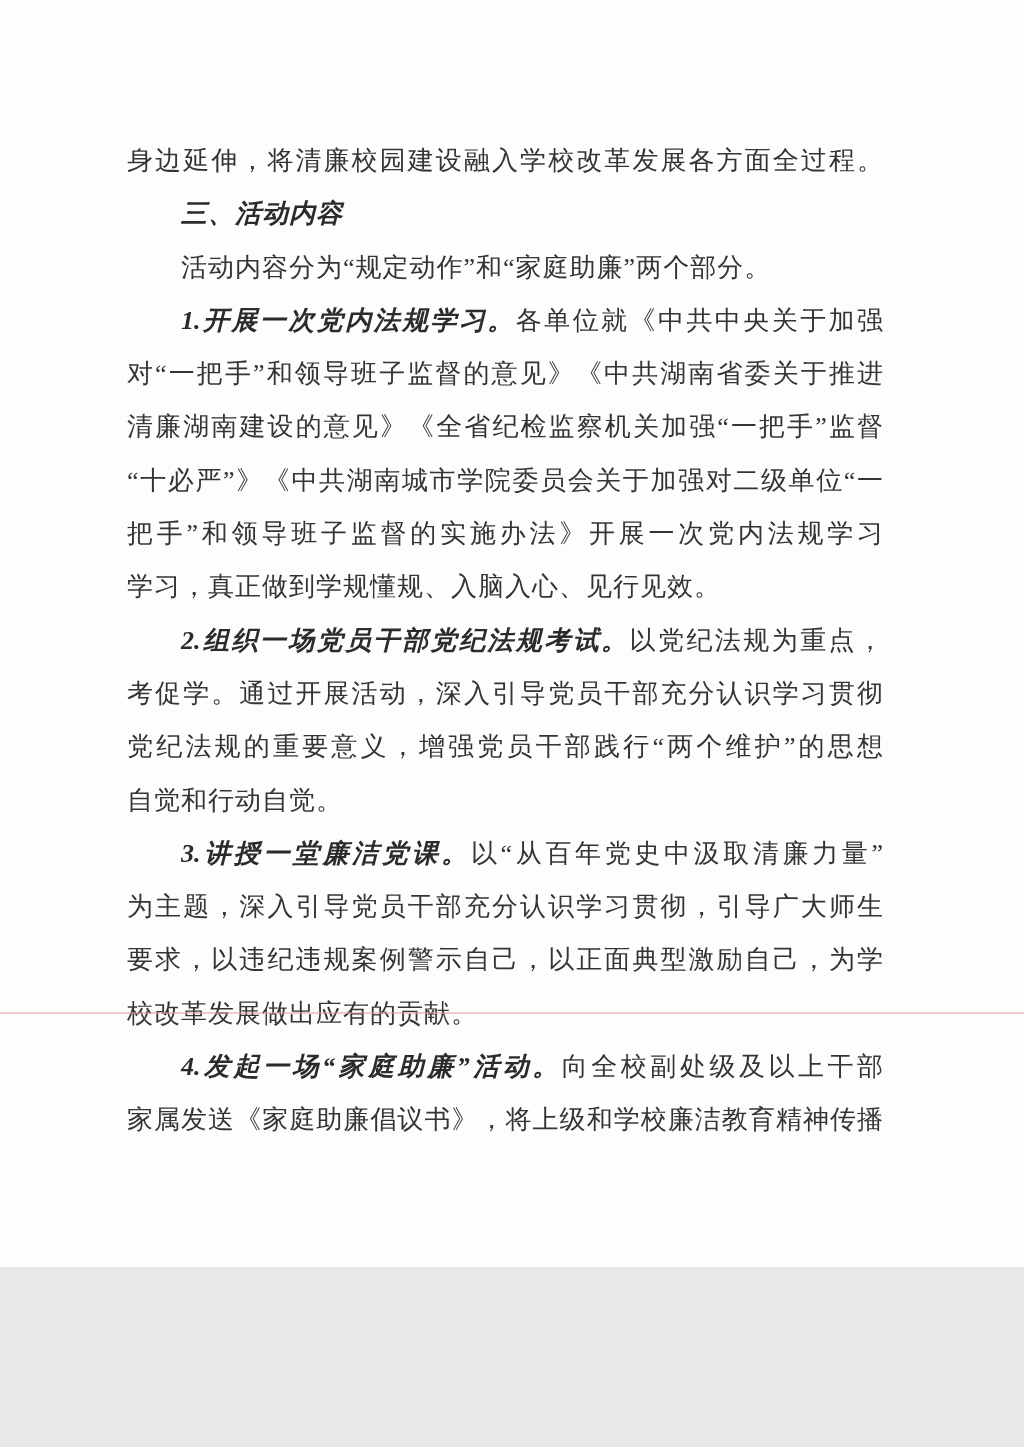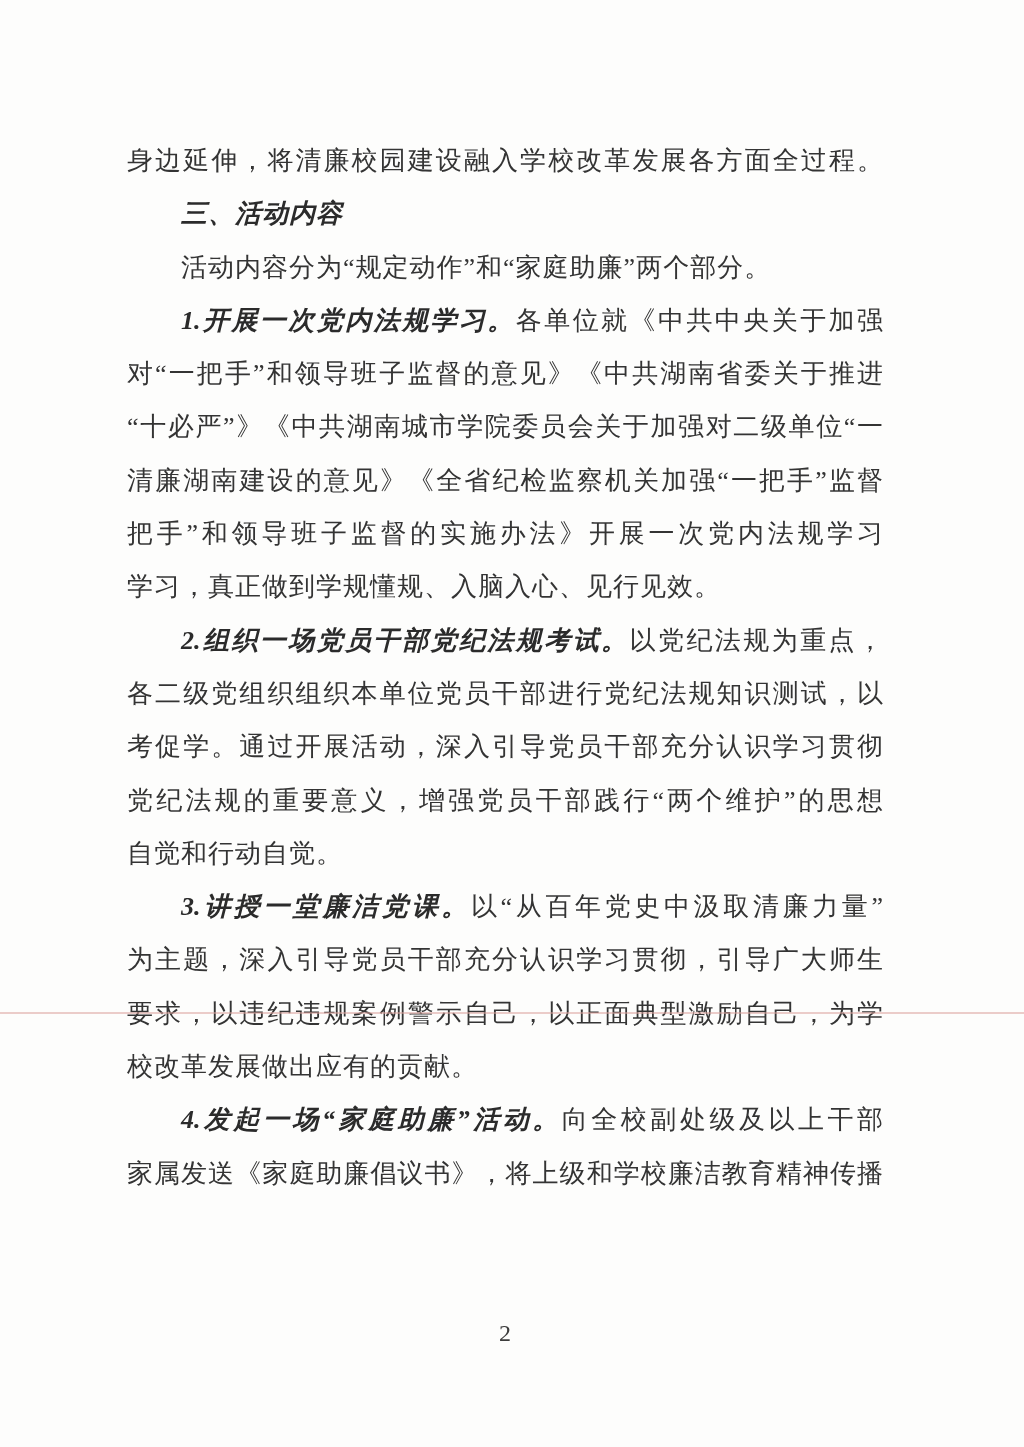--- a/index.html
+++ b/index.html
@@ -1,18 +1,18 @@
 <!DOCTYPE html>
 <html><head>
 <meta charset="utf-8">
 <style>
   html,body{margin:0;padding:0;background:#e9e9e9;}
   .page{
     position:relative;
-    width:1024px;height:1447px;
+    width:1024px;height:1267px;
     margin:0 auto;
     background:#fdfdfc;
     overflow:hidden;
     font-family:"Liberation Serif","DejaVu Serif",serif;
     color:#343434;
   }
   .content{
     position:absolute;
     left:127px;top:134px;
     width:756px;
@@ -52,26 +52,25 @@
 </head>
 <body>
 
 <div class="page">
   <div class="content" id="content">
       <div class="line justify"><span class="run">身边延伸，将清廉校园建设融入学校改革发展各方面全过程。</span></div>
       <div class="line indent"><span class="run bold">三、活动内容</span></div>
       <div class="line indent"><span class="run">活动内容分为“规定动作”和“家庭助廉”两个部分。</span></div>
       <div class="line justify indent"><span class="run bold">1.开展一次党内法规学习。</span><span class="run">各单位就《中共中央关于加强</span></div>
       <div class="line justify"><span class="run">对“一把手”和领导班子监督的意见》《中共湖南省委关于推进</span></div>
+      <div class="line justify"><span class="run">清廉湖南建设的意见》《全省纪检监察机关加强“一把手”监督</span></div>
       <div class="line justify"><span class="run">“十必严”》《中共湖南城市学院委员会关于加强对二级单位“一</span></div>
-      <div class="line justify"><span class="run">清廉湖南建设的意见》《全省纪检监察机关加强“一把手”监督</span></div>
       <div class="line justify"><span class="run">把手”和领导班子监督的实施办法》开展一次党内法规学习</span></div>
       <div class="line"><span class="run">学习，真正做到学规懂规、入脑入心、见行见效。</span></div>
       <div class="line justify indent"><span class="run bold">2.组织一场党员干部党纪法规考试。</span><span class="run">以党纪法规为重点，</span></div>
-      <div class="line justify"><span class="run">各二级党组织组织本单位党员干部进行党纪法规知识测试，以</span></div>
       <div class="line justify"><span class="run">考促学。通过开展活动，深入引导党员干部充分认识学习贯彻</span></div>
       <div class="line justify"><span class="run">党纪法规的重要意义，增强党员干部践行“两个维护”的思想</span></div>
       <div class="line"><span class="run">自觉和行动自觉。</span></div>
       <div class="line justify indent"><span class="run bold">3.讲授一堂廉洁党课。</span><span class="run">以“从百年党史中汲取清廉力量”</span></div>
       <div class="line justify"><span class="run">为主题，深入引导党员干部充分认识学习贯彻，引导广大师生</span></div>
       <div class="line justify"><span class="run">要求，以违纪违规案例警示自己，以正面典型激励自己，为学</span></div>
       <div class="line"><span class="run">校改革发展做出应有的贡献。</span></div>
       <div class="line justify indent"><span class="run bold">4.发起一场“家庭助廉”活动。</span><span class="run">向全校副处级及以上干部</span></div>
       <div class="line justify"><span class="run">家属发送《家庭助廉倡议书》，将上级和学校廉洁教育精神传播</span></div>
     </div>

